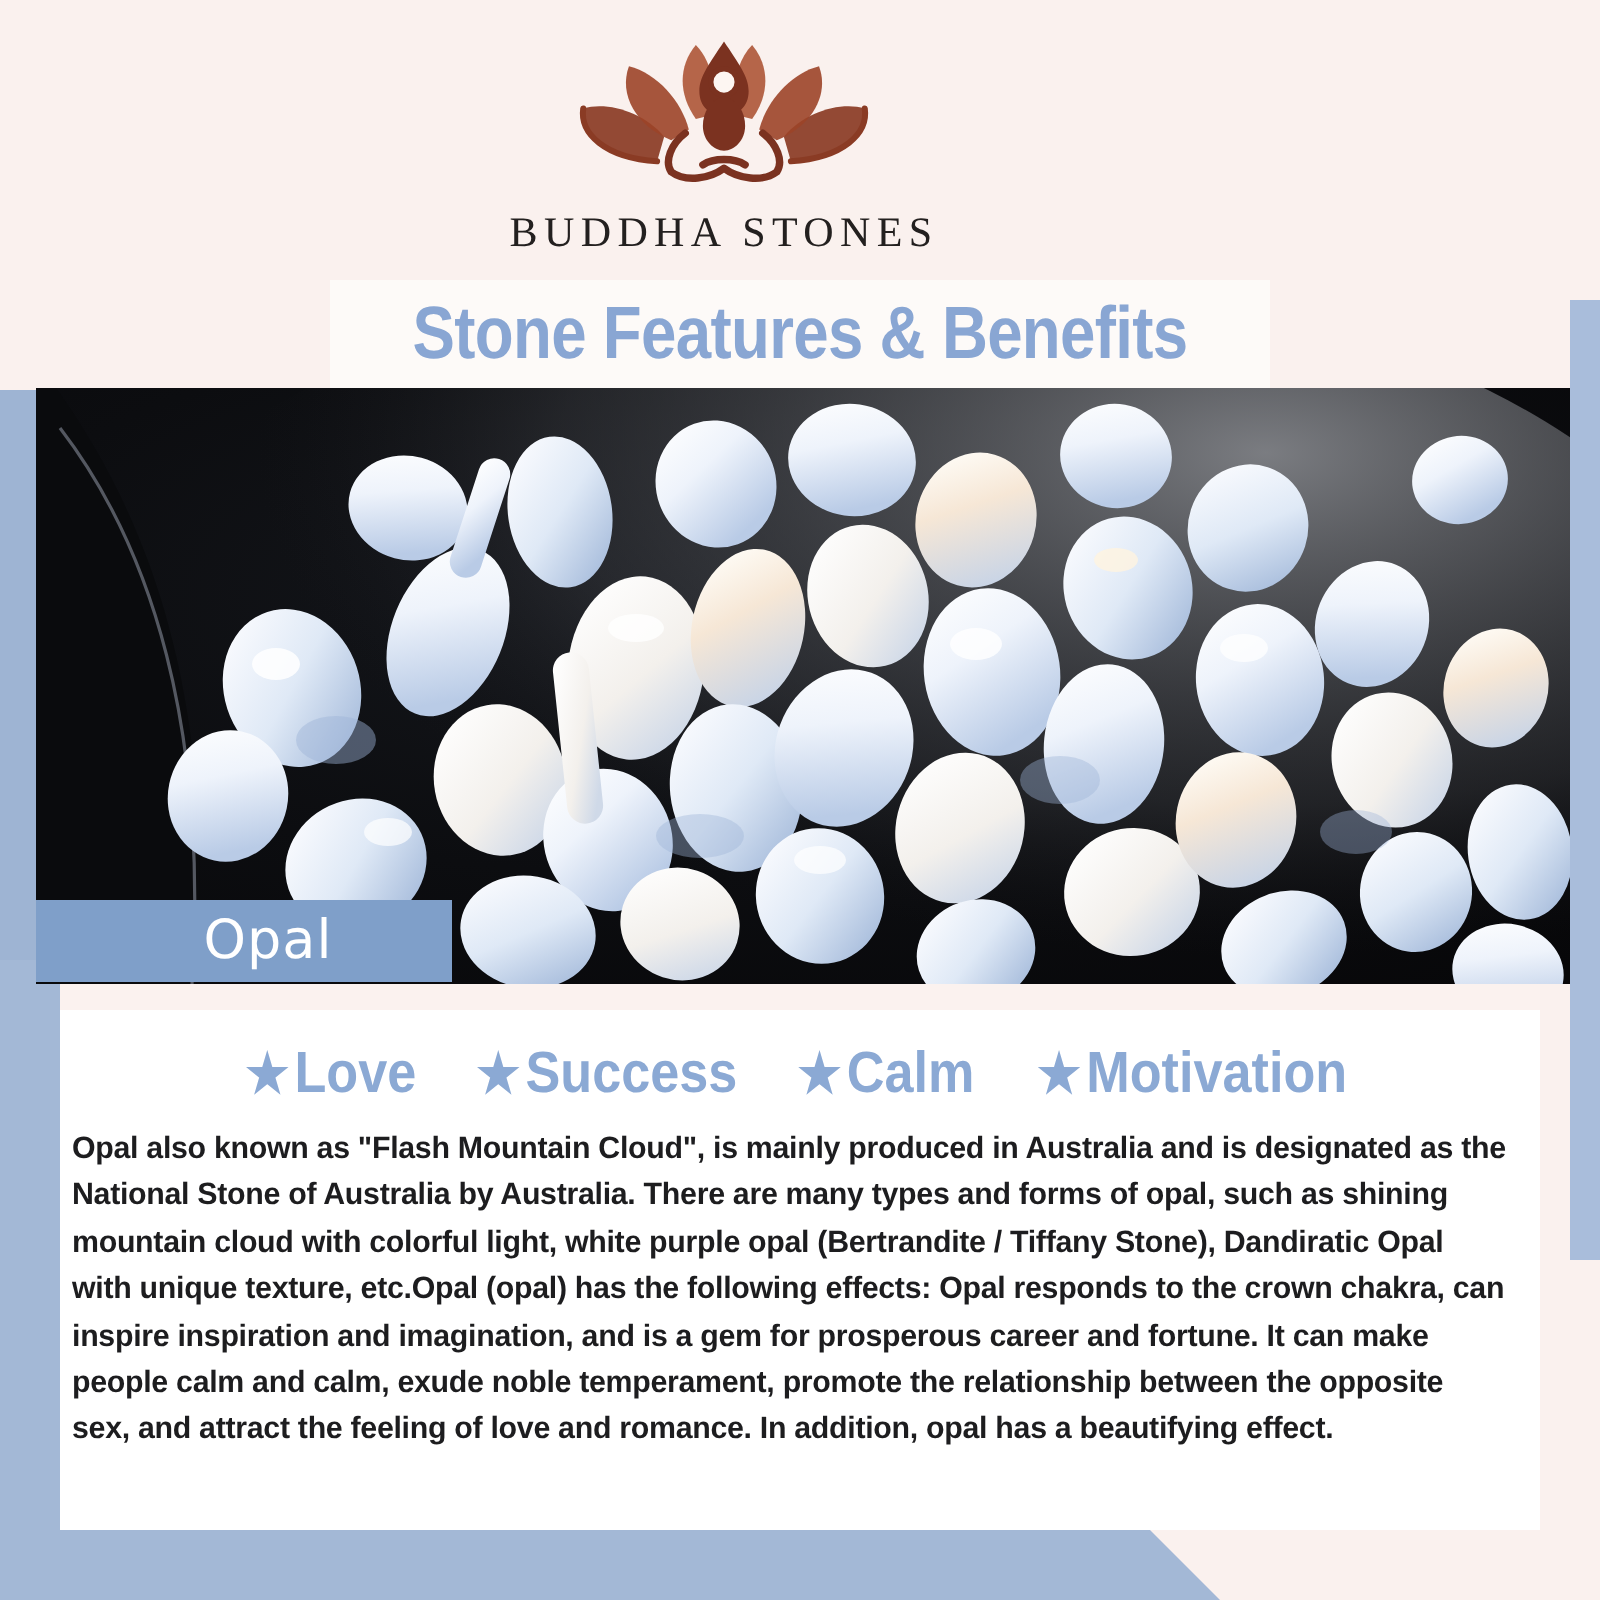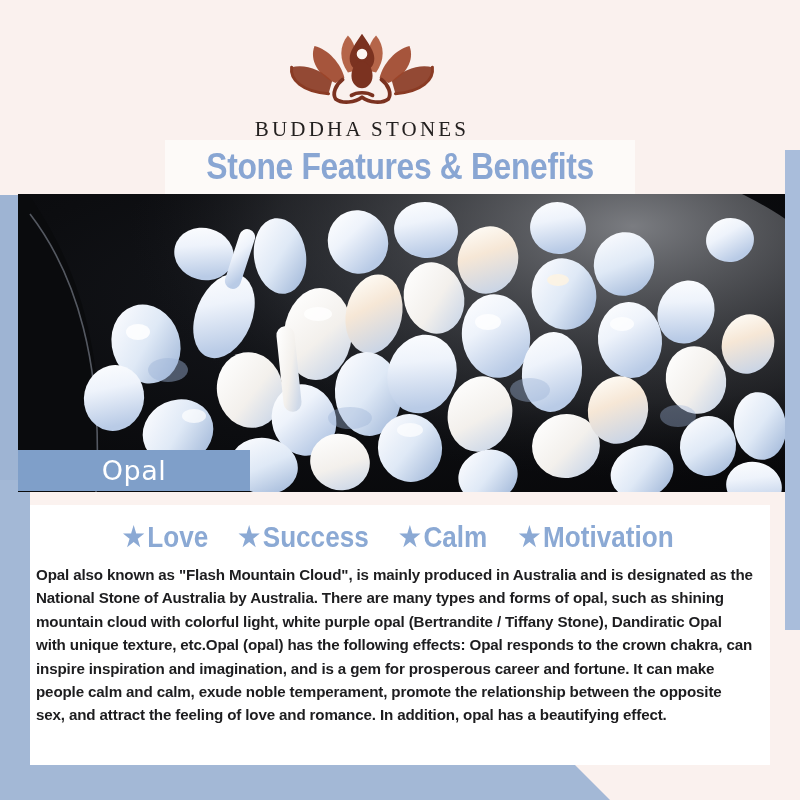--- a/index.html
+++ b/index.html
@@ -6,21 +6,21 @@
   body{
     width:800px;height:800px;overflow:hidden;
     background:#f9f0ec;
     font-family:"Liberation Sans", sans-serif;
     position:relative;
   }
   #page{position:absolute;inset:0;background:#faf1ee;overflow:hidden;}
 
   
   .header{position:absolute;left:0;top:0;width:800px;height:195px;background:#faf1ee;}
-  .logo-wrap{position:absolute;left:0;top:25px;width:724px;text-align:center;}
+  .logo-wrap{position:absolute;left:0;top:12px;width:724px;text-align:center;}
   .logo-mark{width:180px;height:88px;display:block;margin:0 auto;}
   .logo-word{
     margin-top:4px;font-family:"Liberation Serif", serif;
     font-size:21px;letter-spacing:3.2px;color:#23201f;font-weight:400;
     text-align:center;
   }
 
   
   .title-band{
     position:absolute;left:165px;top:140px;width:470px;height:55px;
@@ -41,21 +41,21 @@
   .bar-right{position:absolute;left:785px;top:150px;width:15px;height:480px;background:#a9bddb;}
 
   
   .photo{
     position:absolute;left:18px;top:194px;width:767px;height:298px;
     overflow:hidden;background:#0d0e10;
   }
   .photo svg{display:block;width:767px;height:298px;}
 
   .opal-tag{
-    position:absolute;left:18px;top:450px;width:232px;height:41px;
+    position:absolute;left:18px;top:450px;width:208px;height:41px;
     background:#7f9fc9;
   }
   .opal-tag .tag-txt{
     position:absolute;left:0;top:0;width:232px;height:41px;
     display:flex;align-items:center;justify-content:center;
     color:#ffffff;font-size:27px;font-weight:400;
     font-family:"DejaVu Sans", sans-serif;letter-spacing:0.5px;
   }
 
   

